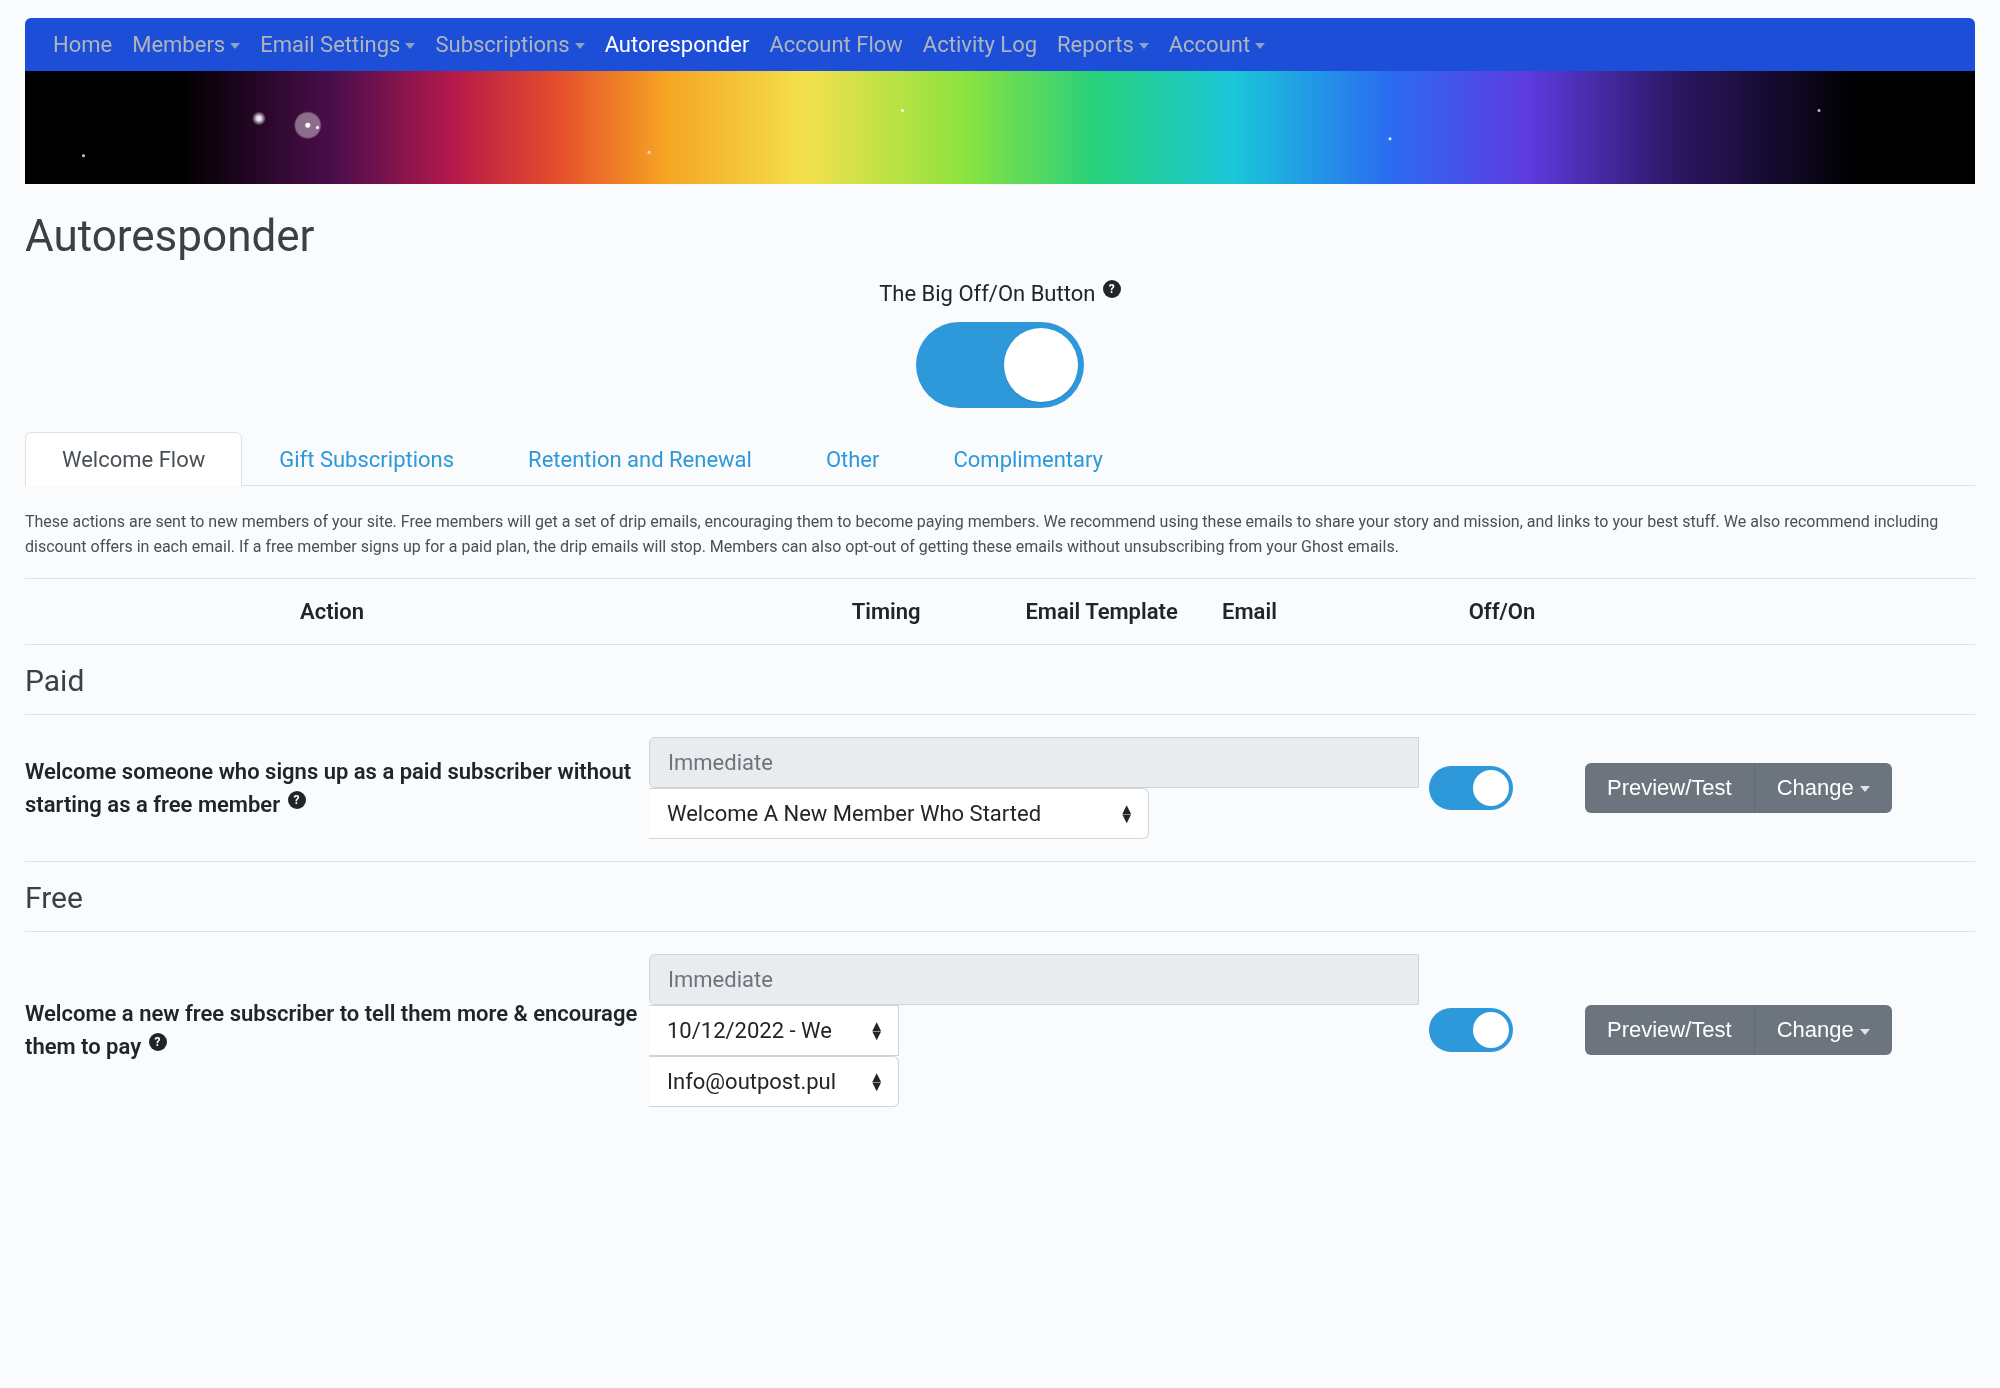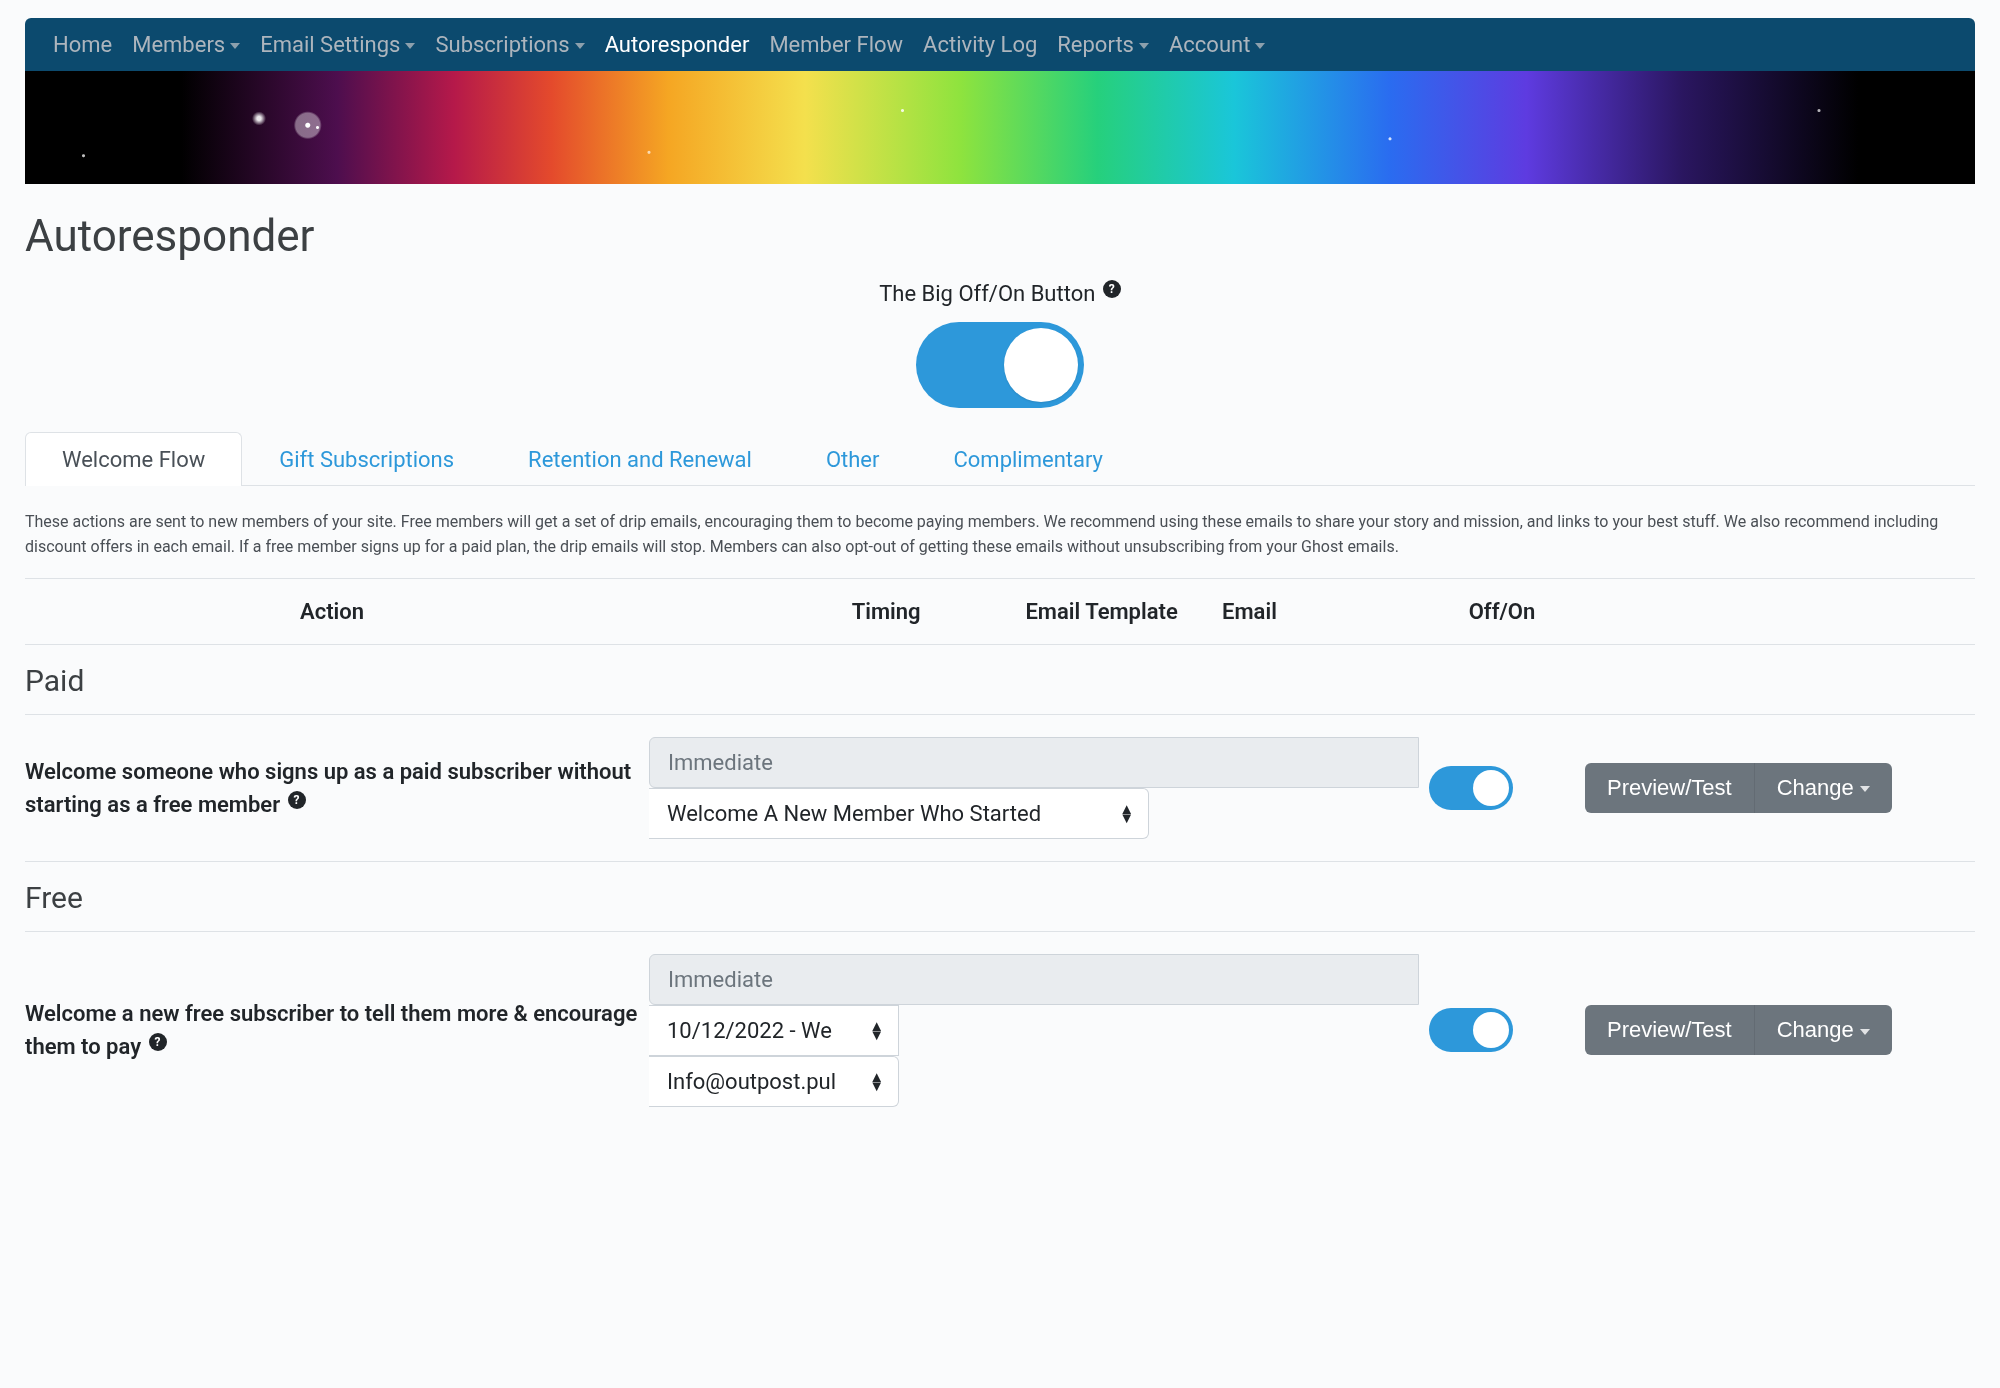--- a/index.html
+++ b/index.html
@@ -6,21 +6,21 @@
   body {
     font-family: -apple-system, BlinkMacSystemFont, "Segoe UI", Roboto, "Helvetica Neue", Arial, sans-serif;
     background: #fafbfc;
     color: #212529;
     font-size: 20px;
   }
   .outer {
     padding: 18px 25px 0 25px;
   }
   .navbar {
-    background: #0c4a6e;
+    background: #1d4ed8;
     border-radius: 6px 6px 0 0;
     padding: 14px 28px;
     display: flex;
     gap: 20px;
     align-items: center;
   }
   .nav-item {
     color: #adb5bd;
     font-size: 22px;
     cursor: pointer;
@@ -267,21 +267,21 @@
         <span class="caret"></span>
       </span>
     <span class="nav-item">
         <span>Subscriptions</span>
         <span class="caret"></span>
       </span>
     <span class="nav-item active">
         <span>Autoresponder</span>
       </span>
     <span class="nav-item">
-        <span>Member Flow</span>
+        <span>Account Flow</span>
       </span>
     <span class="nav-item">
         <span>Activity Log</span>
       </span>
     <span class="nav-item">
         <span>Reports</span>
         <span class="caret"></span>
       </span>
     <span class="nav-item">
         <span>Account</span>

